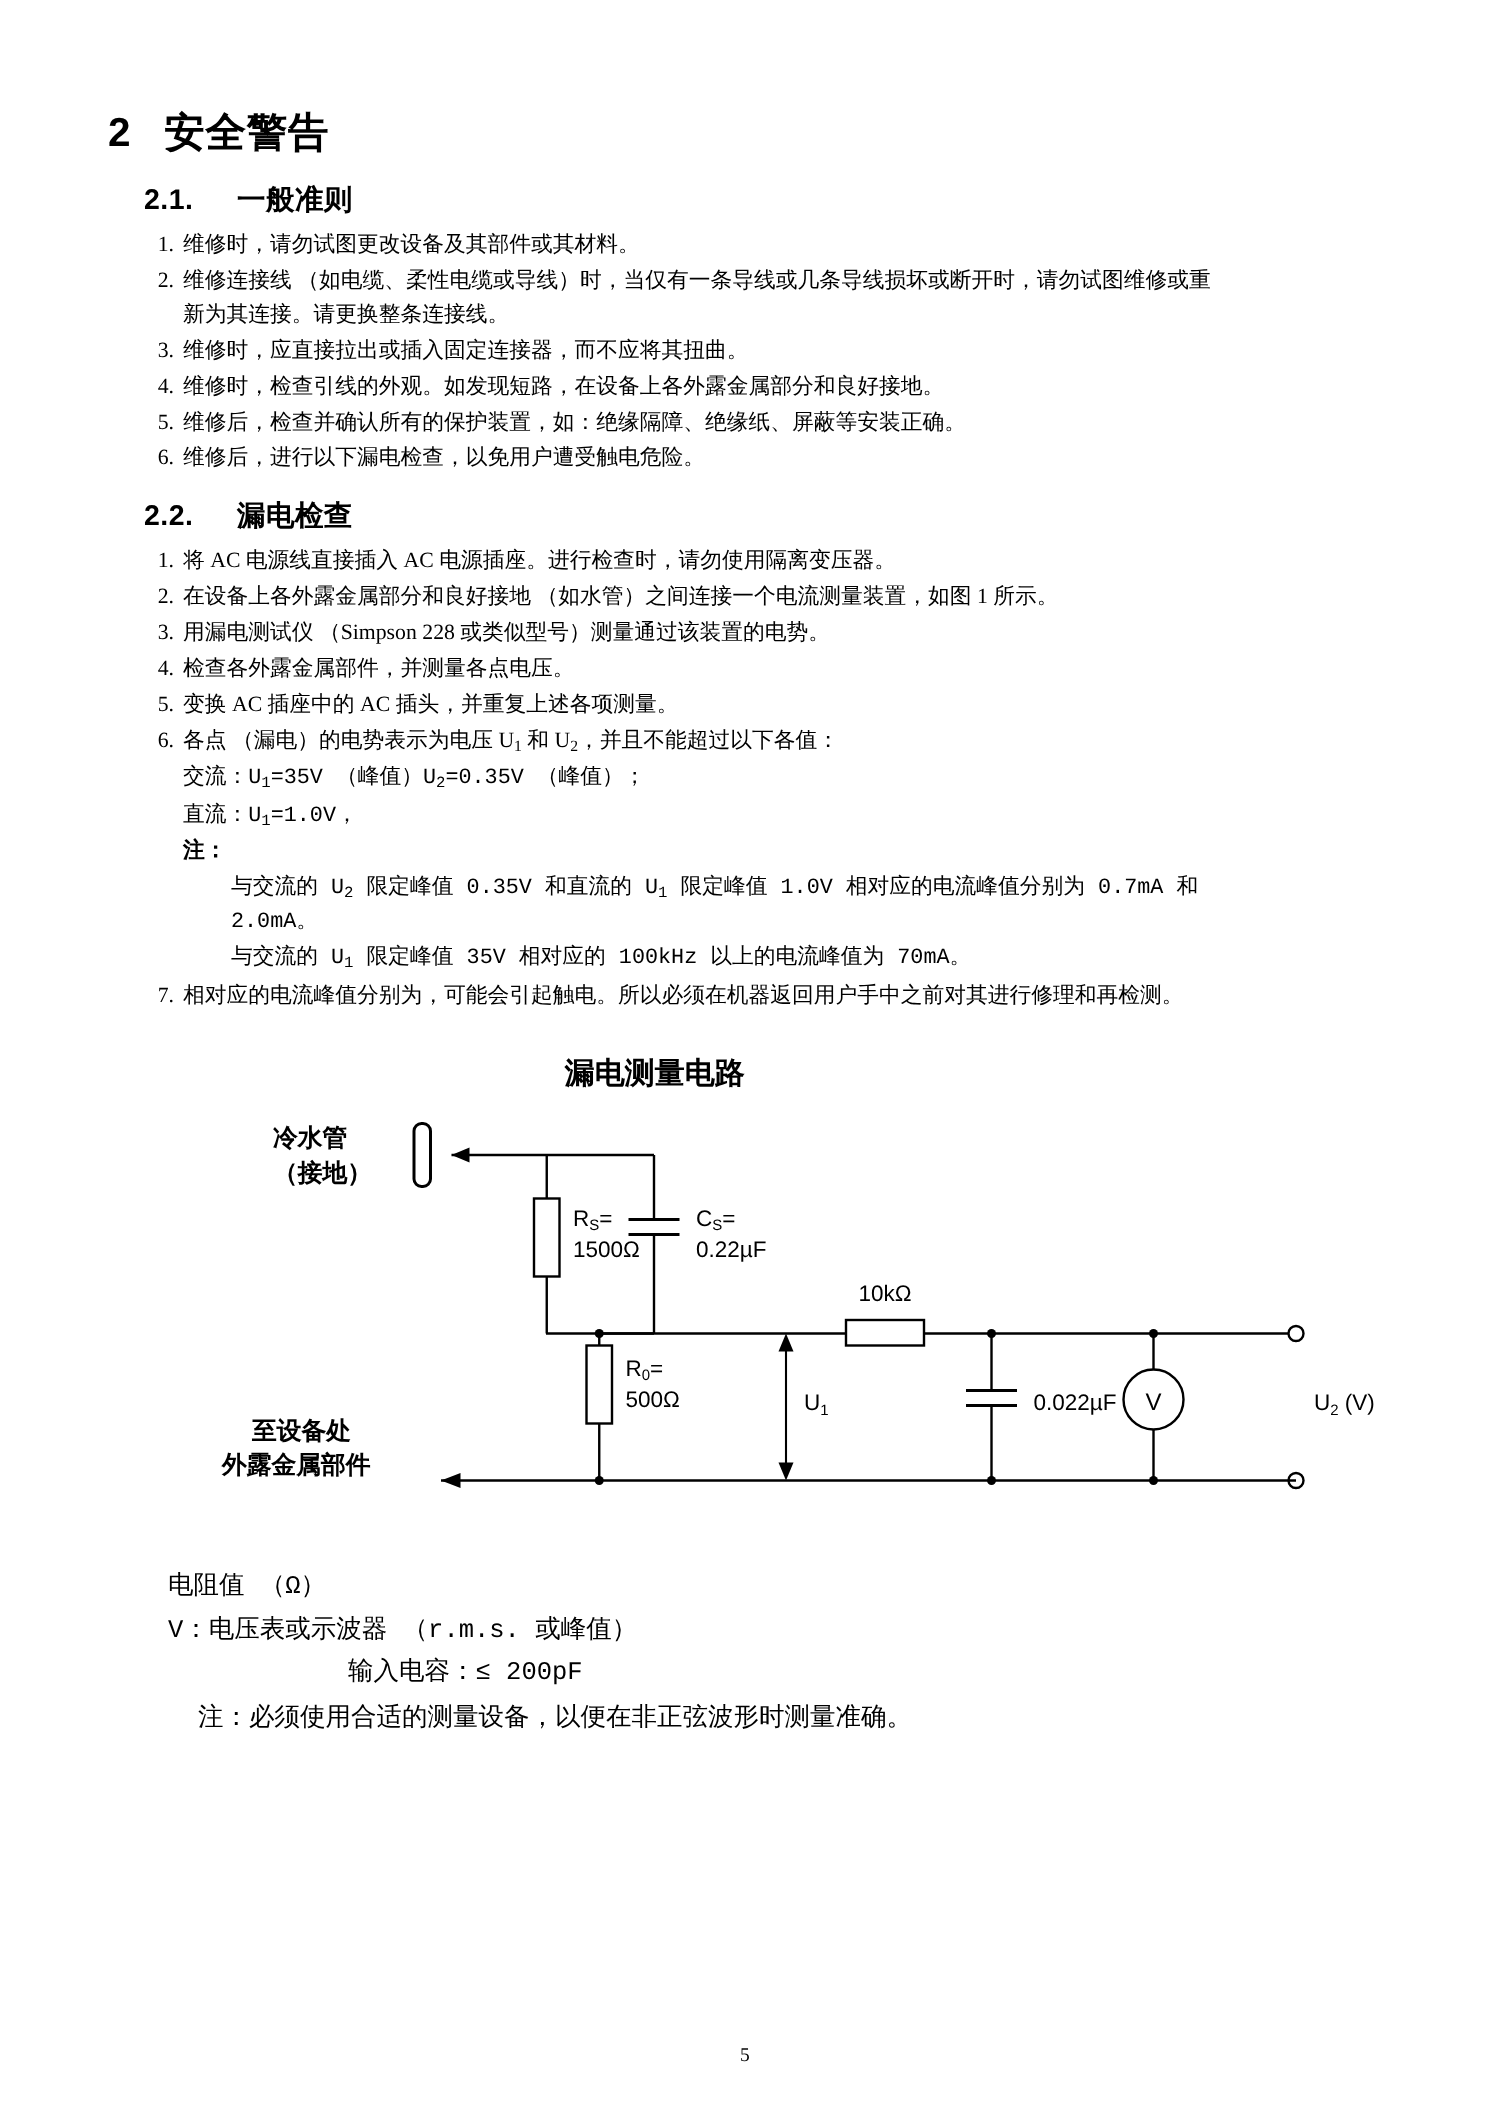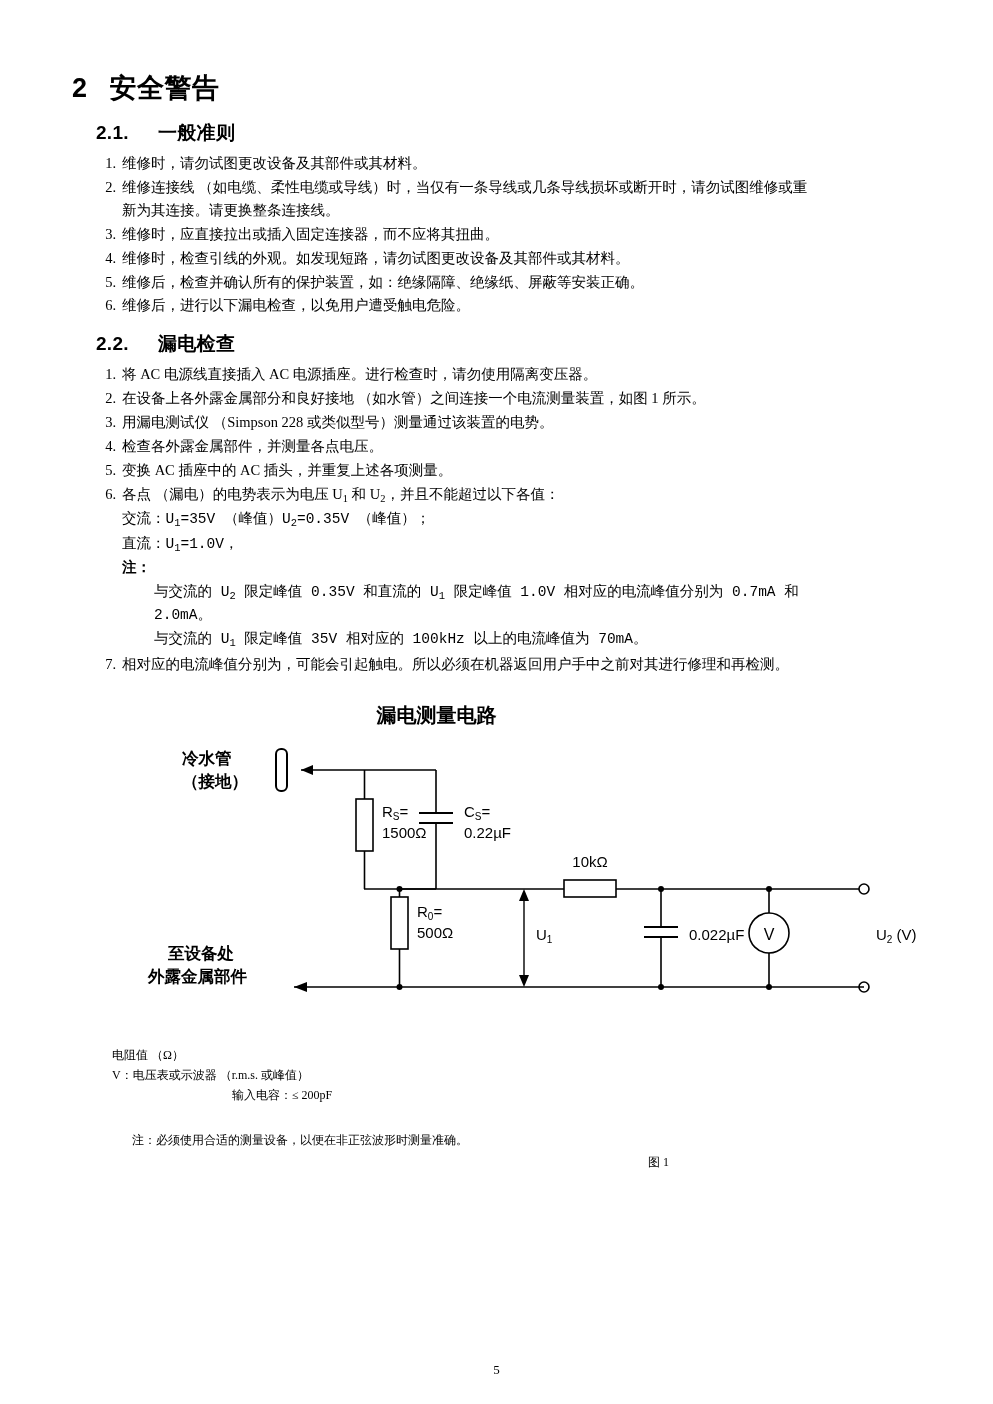--- a/index.html
+++ b/index.html
@@ -81,31 +81,32 @@
     margin-top: 26px;
     margin-bottom: 4px;
   }
   .diagram-wrap {
     position: relative;
     width: 100%;
     height: 300px;
     margin-top: 8px;
   }
   .legend {
-    font-size: 12px;
+    font-size: 17px;
     line-height: 1.7;
     margin-left: 48px;
     margin-top: 8px;
+    font-family: Liberation Mono, monospace;
   }
   .legend .ind {
     margin-left: 120px;
   }
   .legend .final {
     margin-left: 20px;
-    margin-top: 24px;
+    margin-top: 2px;
   }
   .fig-num {
     text-align: right;
     font-size: 12px;
     margin-top: 4px;
     margin-right: 140px;
   }
   .page-number {
     position: absolute;
     bottom: 26px;
@@ -127,21 +128,21 @@
     <span class="num">2</span><span>安全警告</span>
   </h1>
 
   <h2 class="section">
     <span class="num">2.1.</span><span>一般准则</span>
   </h2>
   <ol class="list">
     <li><span class="marker">1.</span><span>维修时，请勿试图更改设备及其部件或其材料。</span></li>
     <li><span class="marker">2.</span><span>维修连接线 （如电缆、柔性电缆或导线）时，当仅有一条导线或几条导线损坏或断开时，请勿试图维修或重新为其连接。请更换整条连接线。</span></li>
     <li><span class="marker">3.</span><span>维修时，应直接拉出或插入固定连接器，而不应将其扭曲。</span></li>
-    <li><span class="marker">4.</span><span>维修时，检查引线的外观。如发现短路，请勿试图更改设备及其部件或其材料。</span></li>
+    <li><span class="marker">4.</span><span>维修时，检查引线的外观。如发现短路，在设备上各外露金属部分和良好接地。</span></li>
     <li><span class="marker">5.</span><span>维修后，检查并确认所有的保护装置，如：绝缘隔障、绝缘纸、屏蔽等安装正确。</span></li>
     <li><span class="marker">6.</span><span>维修后，进行以下漏电检查，以免用户遭受触电危险。</span></li>
   </ol>
 
   <h2 class="section">
     <span class="num">2.2.</span><span>漏电检查</span>
   </h2>
   <ol class="list">
     <li><span class="marker">1.</span><span>将 AC 电源线直接插入 AC 电源插座。进行检查时，请勿使用隔离变压器。</span></li>
     <li><span class="marker">2.</span><span>在设备上各外露金属部分和良好接地 （如水管）之间连接一个电流测量装置，如图 1 所示。</span></li>
@@ -243,16 +244,15 @@
     </svg>
   </div>
 
   <div class="legend">
     <div>电阻值 （Ω）</div>
     <div>V：电压表或示波器 （r.m.s. 或峰值）</div>
     <div class="ind">输入电容：≤ 200pF</div>
     <div class="final">注：必须使用合适的测量设备，以便在非正弦波形时测量准确。</div>
   </div>
 
-  <div class="fig-num">图 1</div>
 
   <div class="page-number">5</div>
 </div>
 
 </body></html>

